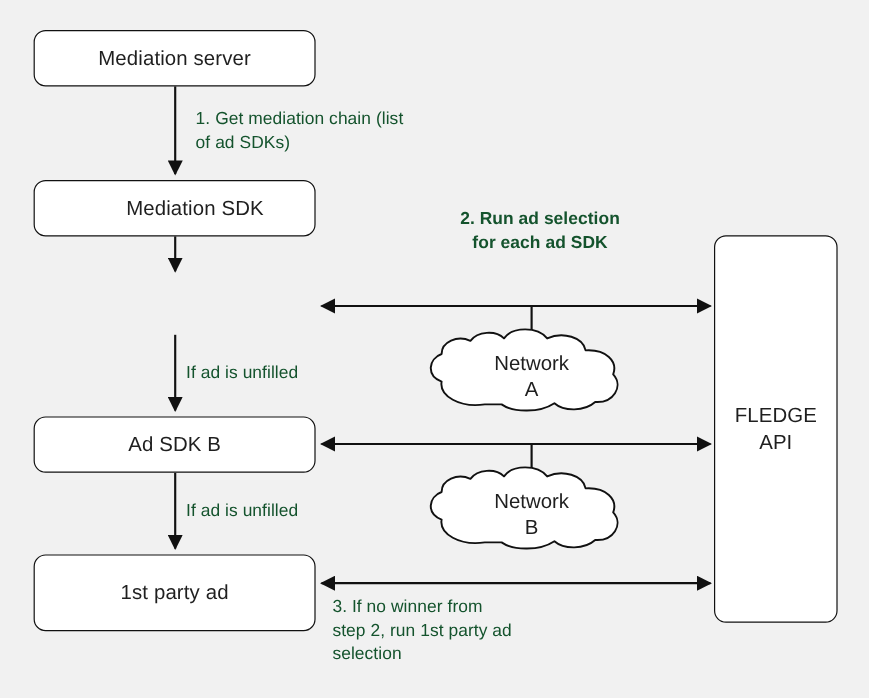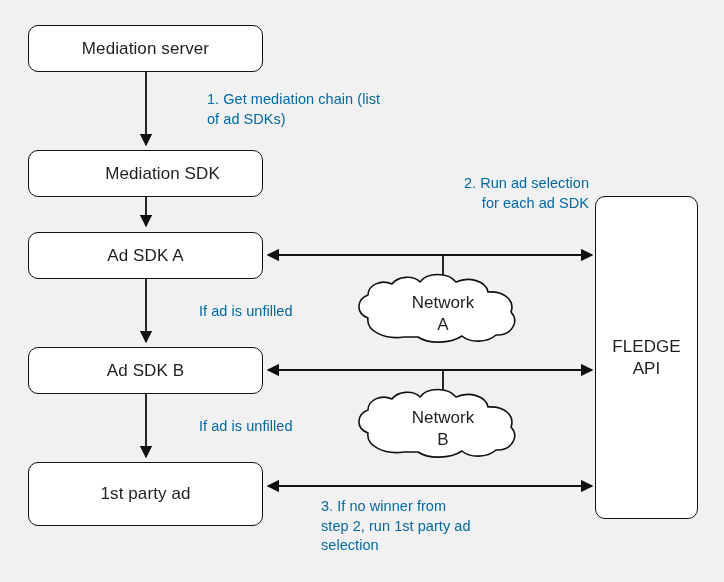--- a/index.html
+++ b/index.html
@@ -40,26 +40,25 @@
     text-align: center;
     font-size: 17px;
     line-height: 1.25;
     letter-spacing: 0.1px;
     color: #1f1f1f;
   }
   .flow-label {
     position: absolute;
     font-size: 14.5px;
     line-height: 1.35;
-    color: #0369a1;
+    color: #14532d;
     letter-spacing: 0.05px;
     white-space: pre-line;
-    margin-left: 44px;
   }
-  .flow-label.centered { text-align: right; }
+  .flow-label.centered { text-align: center; font-weight: bold; }
   .cloud-label {
     position: absolute;
     text-align: center;
     font-size: 17px;
     line-height: 1.3;
     color: #1f1f1f;
     white-space: pre-line;
     pointer-events: none;
   }
 </style>
@@ -116,23 +115,20 @@
   </svg>
 
   <div class="node-box" style="left:28px; top:25px; width:235px; height:47px;">
     <span>Mediation server</span>
   </div>
 
   <div class="node-box" style="left:28px; top:150px; width:235px; height:47px;padding-left:34px;">
     <span>Mediation SDK</span>
   </div>
 
-  <div class="node-box" style="left:28px; top:232px; width:235px; height:47px;">
-    <span>Ad SDK A</span>
-  </div>
 
   <div class="node-box" style="left:28px; top:347px; width:235px; height:47px;">
     <span>Ad SDK B</span>
   </div>
 
   <div class="node-box" style="left:28px; top:462px; width:235px; height:64px;">
     <span>1st party ad</span>
   </div>
 
   <div class="node-box" style="left:595px; top:196px; width:103px; height:323px; white-space:pre-line;">

